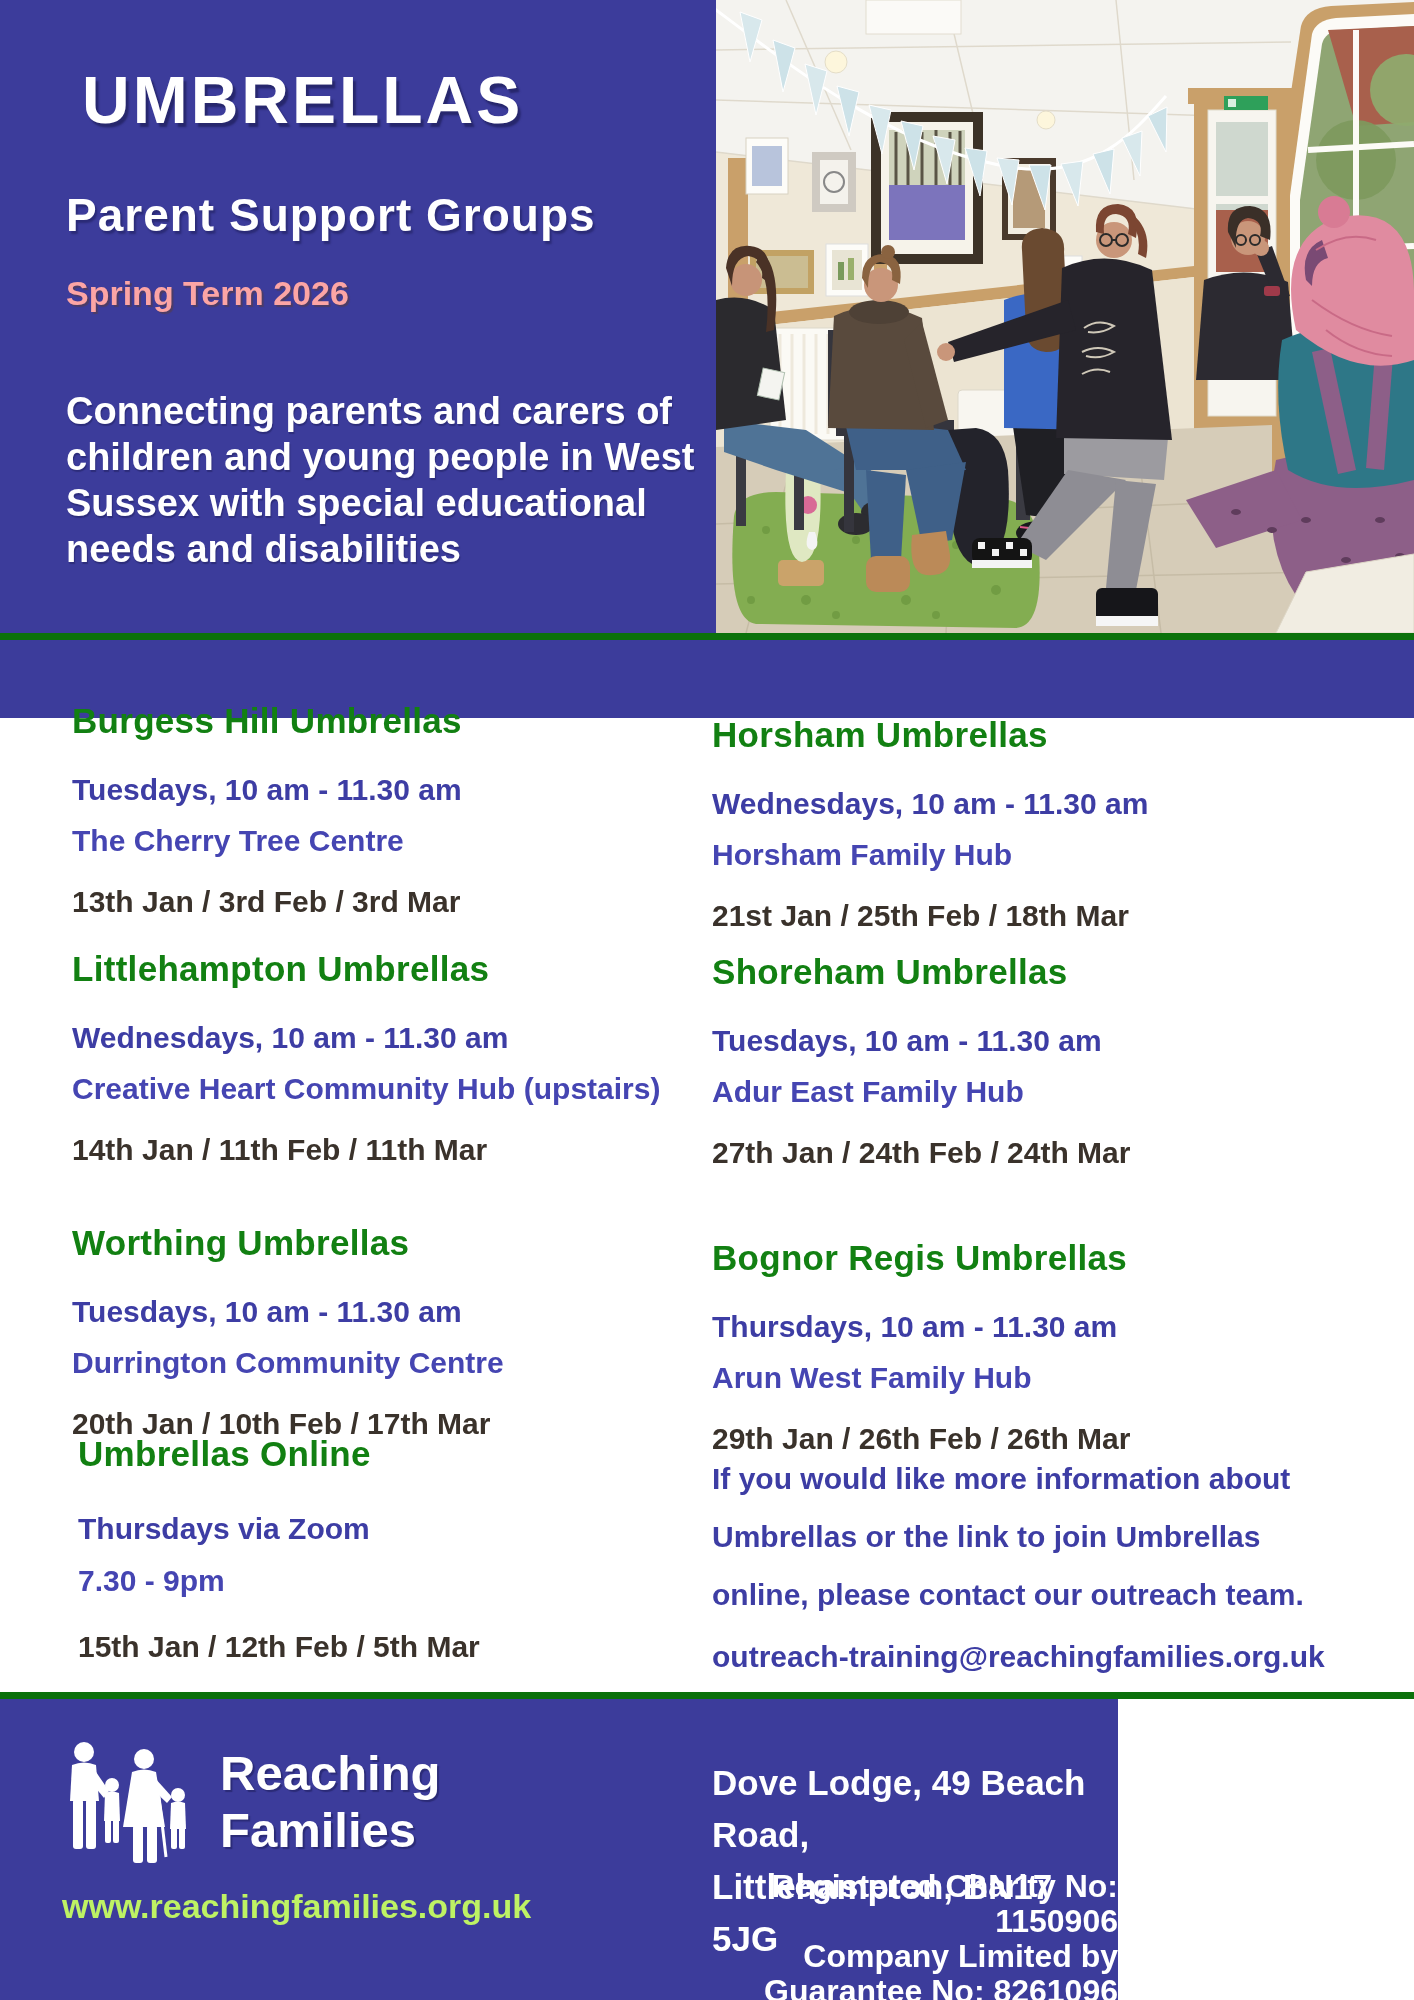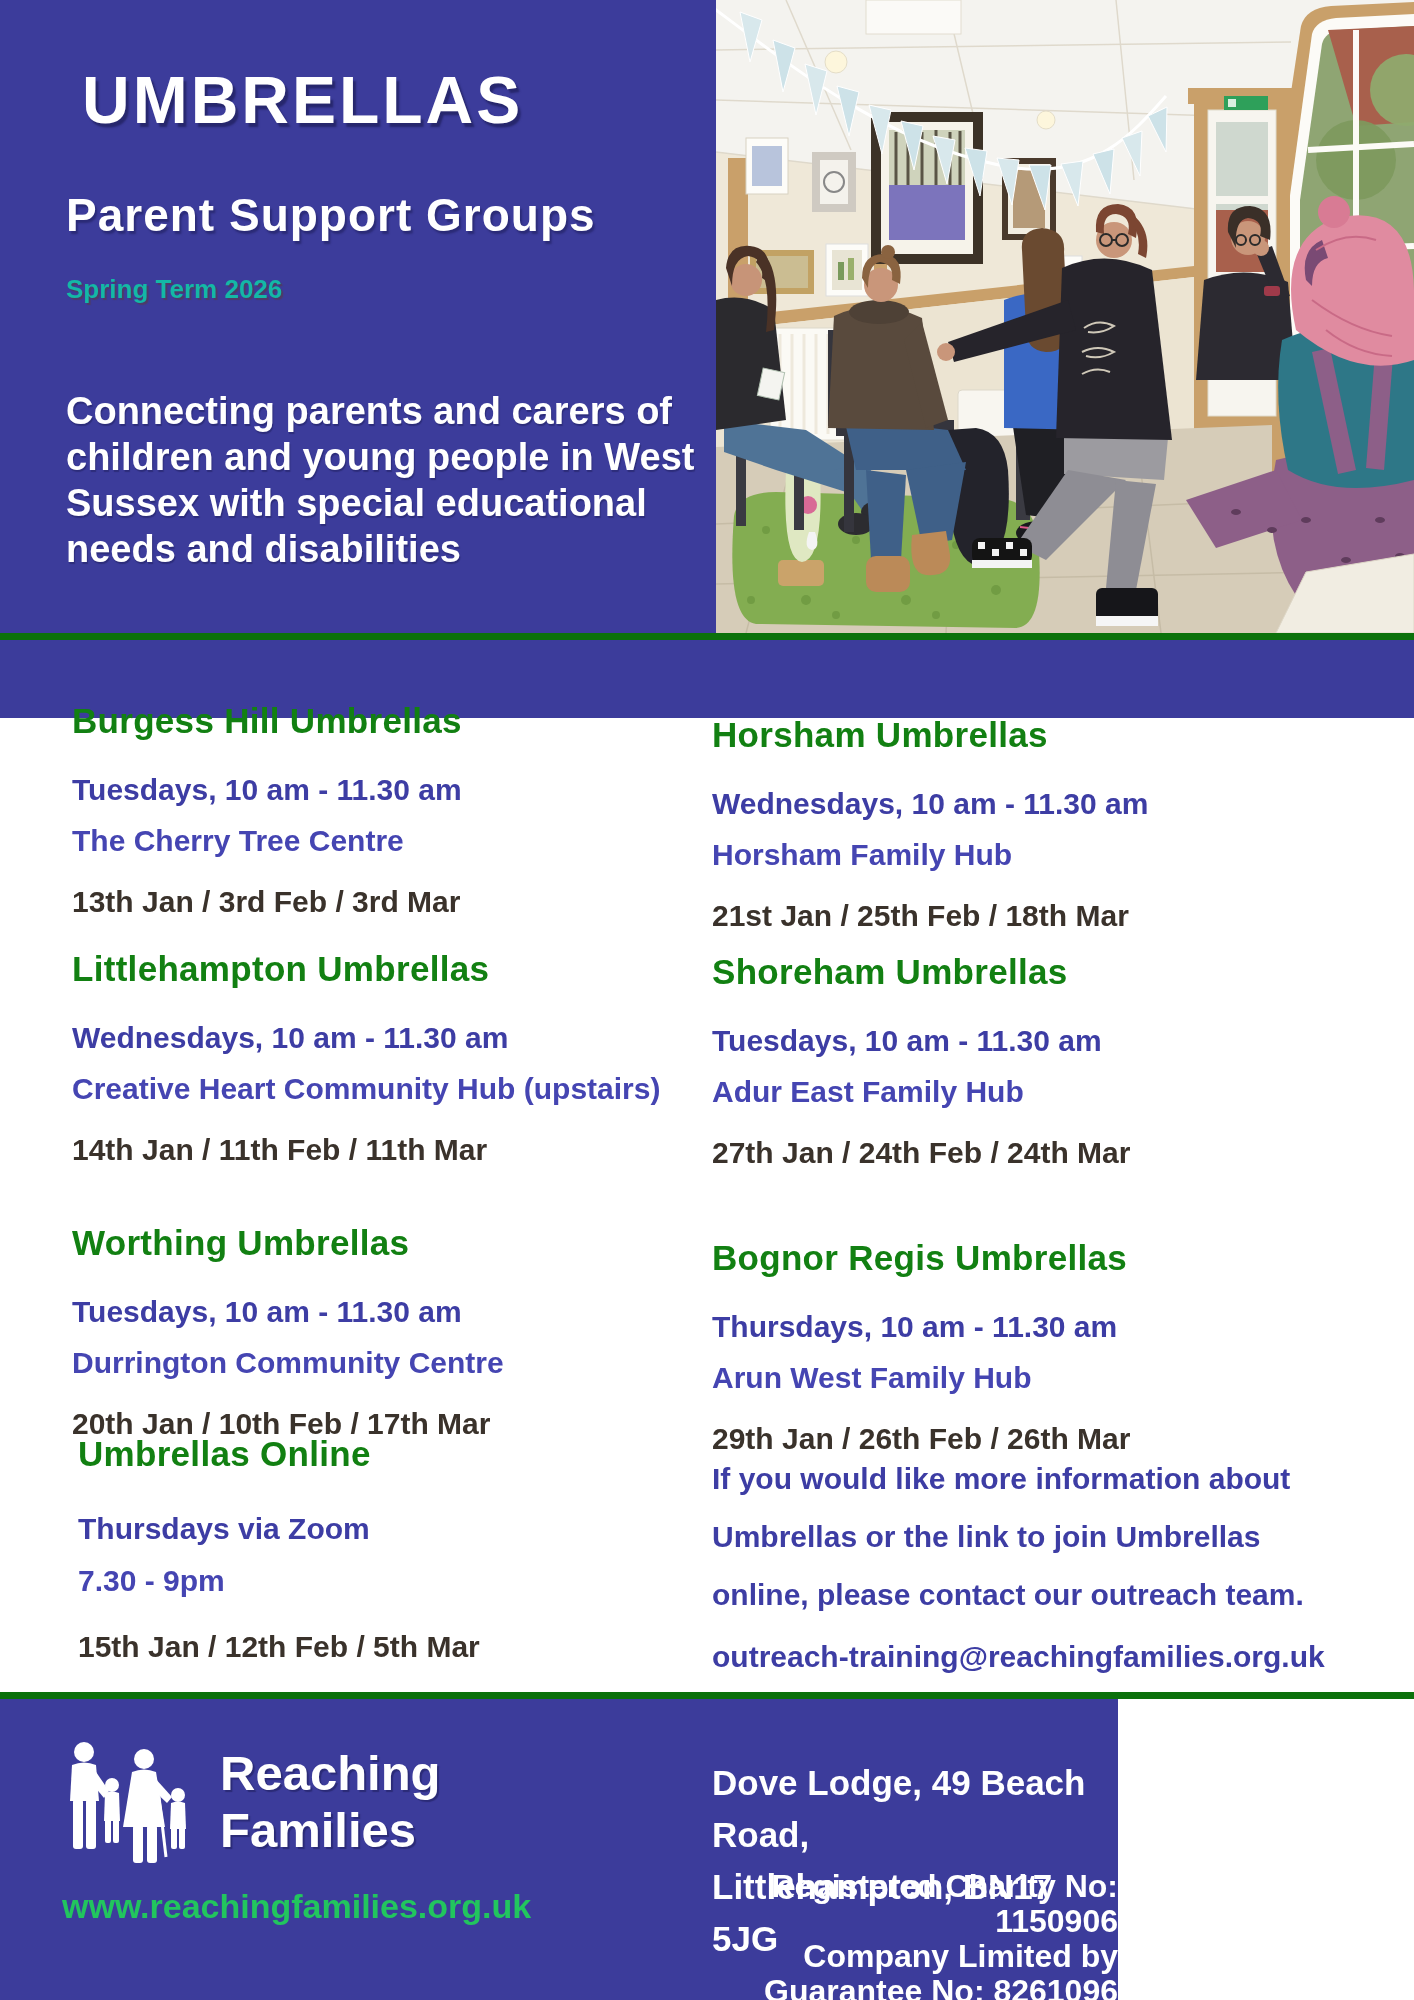--- a/index.html
+++ b/index.html
@@ -5,21 +5,21 @@
   html,body{margin:0;padding:0;background:#fff;}
   .page{position:relative;width:1414px;height:2000px;background:#ffffff;overflow:hidden;
         font-family:"Liberation Sans", sans-serif;font-weight:bold;}
 
   
   .hero{position:absolute;left:0;top:0;width:1414px;height:718px;background:#3C3C9B;padding-left:32px;}
   .hero .title{position:absolute;left:82px;top:62px;margin:0;font-size:66px;color:#fff;
         letter-spacing:3px;font-weight:bold;text-shadow:3px 4px 2px rgba(18,18,64,.5);}
   .hero .subtitle{position:absolute;left:66px;top:188px;margin:0;font-size:46px;color:#fff;
         letter-spacing:1px;text-shadow:2px 3px 2px rgba(18,18,64,.4);}
-  .hero .term{position:absolute;left:66px;top:274px;font-size:26px;color:#14b8a6;
+  .hero .term{position:absolute;left:66px;top:274px;font-size:34px;color:#fca5a5;
         text-shadow:2px 2px 1px rgba(110,60,0,.35);}
   .hero .desc{position:absolute;left:66px;top:388px;font-size:38px;line-height:46px;color:#fff;
         text-shadow:1px 2px 1px rgba(18,18,64,.35);}
   .photo{position:absolute;left:716px;top:0;width:698px;height:633px;}
 
   .rule{position:absolute;left:0;width:1414px;height:7px;background:#0B710B;}
   .rule.top{top:633px;} .rule.bottom{top:1692px;}
 
   
   .group{position:absolute;width:620px;}
@@ -35,21 +35,21 @@
 
   .contact{position:absolute;left:712px;top:1450px;width:640px;}
   .contact .line{font-size:30px;line-height:58px;color:#3D3DA4;}
   .contact .email{margin-top:16px;font-size:30px;color:#3D3DA4;text-decoration:none;display:inline-block;}
 
   
   .footer{position:absolute;left:0;top:1699px;width:1118px;height:301px;background:#3C3C9B;color:#fff;}
   .family-icon{position:absolute;left:62px;top:40px;}
   .logo-text{position:absolute;left:220px;top:46px;font-size:49px;line-height:57px;
         text-shadow:2px 2px 1px rgba(18,18,64,.4);}
-  .website{position:absolute;left:62px;top:188px;font-size:34px;color:#22c55e;text-decoration:none;}
+  .website{position:absolute;left:62px;top:188px;font-size:34px;color:#bef264;text-decoration:none;}
   .address{position:absolute;left:712px;top:58px;font-size:35px;line-height:52px;}
   .legal{position:absolute;left:712px;top:170px;font-size:32px;line-height:35px;text-align:right;}
   .umbrella-icon{position:absolute;left:1190px;top:40px;}
 </style>
 </head>
 <body>
 
 <div class="page">
 
   <header class="hero">

